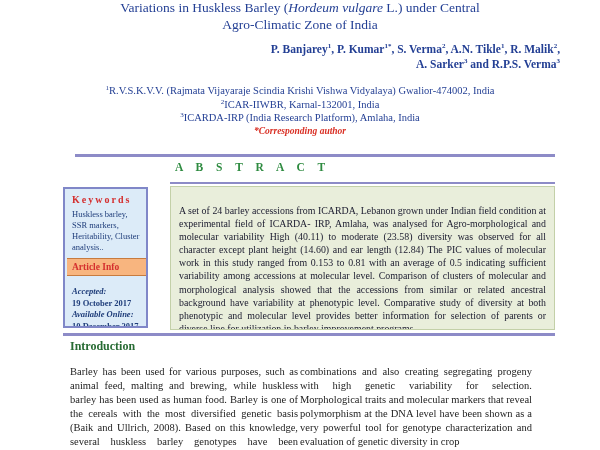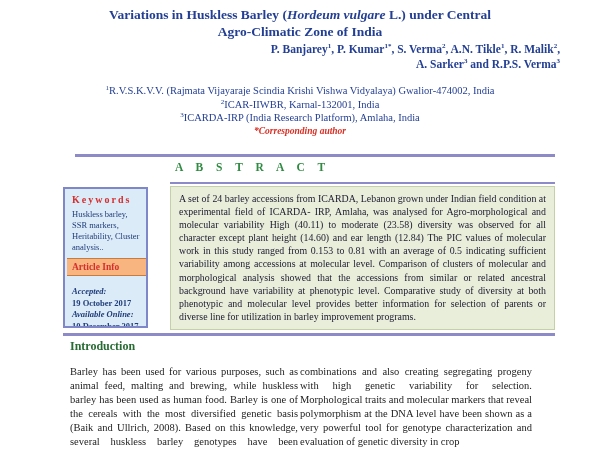--- a/index.html
+++ b/index.html
@@ -7,22 +7,22 @@
     position: relative;
     width: 600px;
     height: 450px;
     background: #ffffff;
     overflow: hidden;
     font-family: "Liberation Serif", serif;
     color: #1c1c1c;
   }
   
   .title {
-    position: absolute; top: 7px; left: 40px; width: 520px;
-    text-align: center; font-weight: bold; font-size: 13.5px; line-height: 16.5px;
+    position: absolute; top: 0; left: 40px; width: 520px;
+    text-align: center; font-weight: normal; font-size: 13.5px; line-height: 16.5px;
     color: #233f94;
   }
   .title .species { font-style: italic; }
   .authors {
     position: absolute; top: 42px; left: 40px; width: 520px;
     text-align: right; font-weight: bold; font-size: 11.5px; line-height: 14.5px;
     color: #233f94;
   }
   sup { font-size: 7px; line-height: 0; }
   .affiliations {
@@ -60,21 +60,21 @@
     margin: 5px -5px 10px -5px; padding: 3px 5px;
     background: #f8b57f; border-top: 1px solid #c77b3f; border-bottom: 1px solid #c77b3f;
     color: #d42f2f; font-weight: bold; font-size: 9.5px;
   }
   .ai-label { color: #1f3d7a; font-weight: bold; font-style: italic; font-size: 8.5px; line-height: 11.5px; }
   .ai-date  { color: #1f3d7a; font-size: 8.5px; line-height: 11.5px; font-weight: bold; }
   
   .abs-box {
     position: absolute; left: 170px; top: 186px; width: 385px; height: 144px;
     background: #e9eedb; border: 1px solid #c3d0a8;
-    box-sizing: border-box; padding: 5px 8px; overflow: hidden;
+    box-sizing: border-box; padding: 17px 8px; overflow: hidden;
   }
   .abs-text {
     font-size: 9.9px; line-height: 13.1px; text-align: justify;
     color: #1a1a2e;
   }
   
   .intro-heading {
     position: absolute; left: 70px; top: 339px;
     font-weight: bold; font-size: 12px; color: #276b33;
   }

